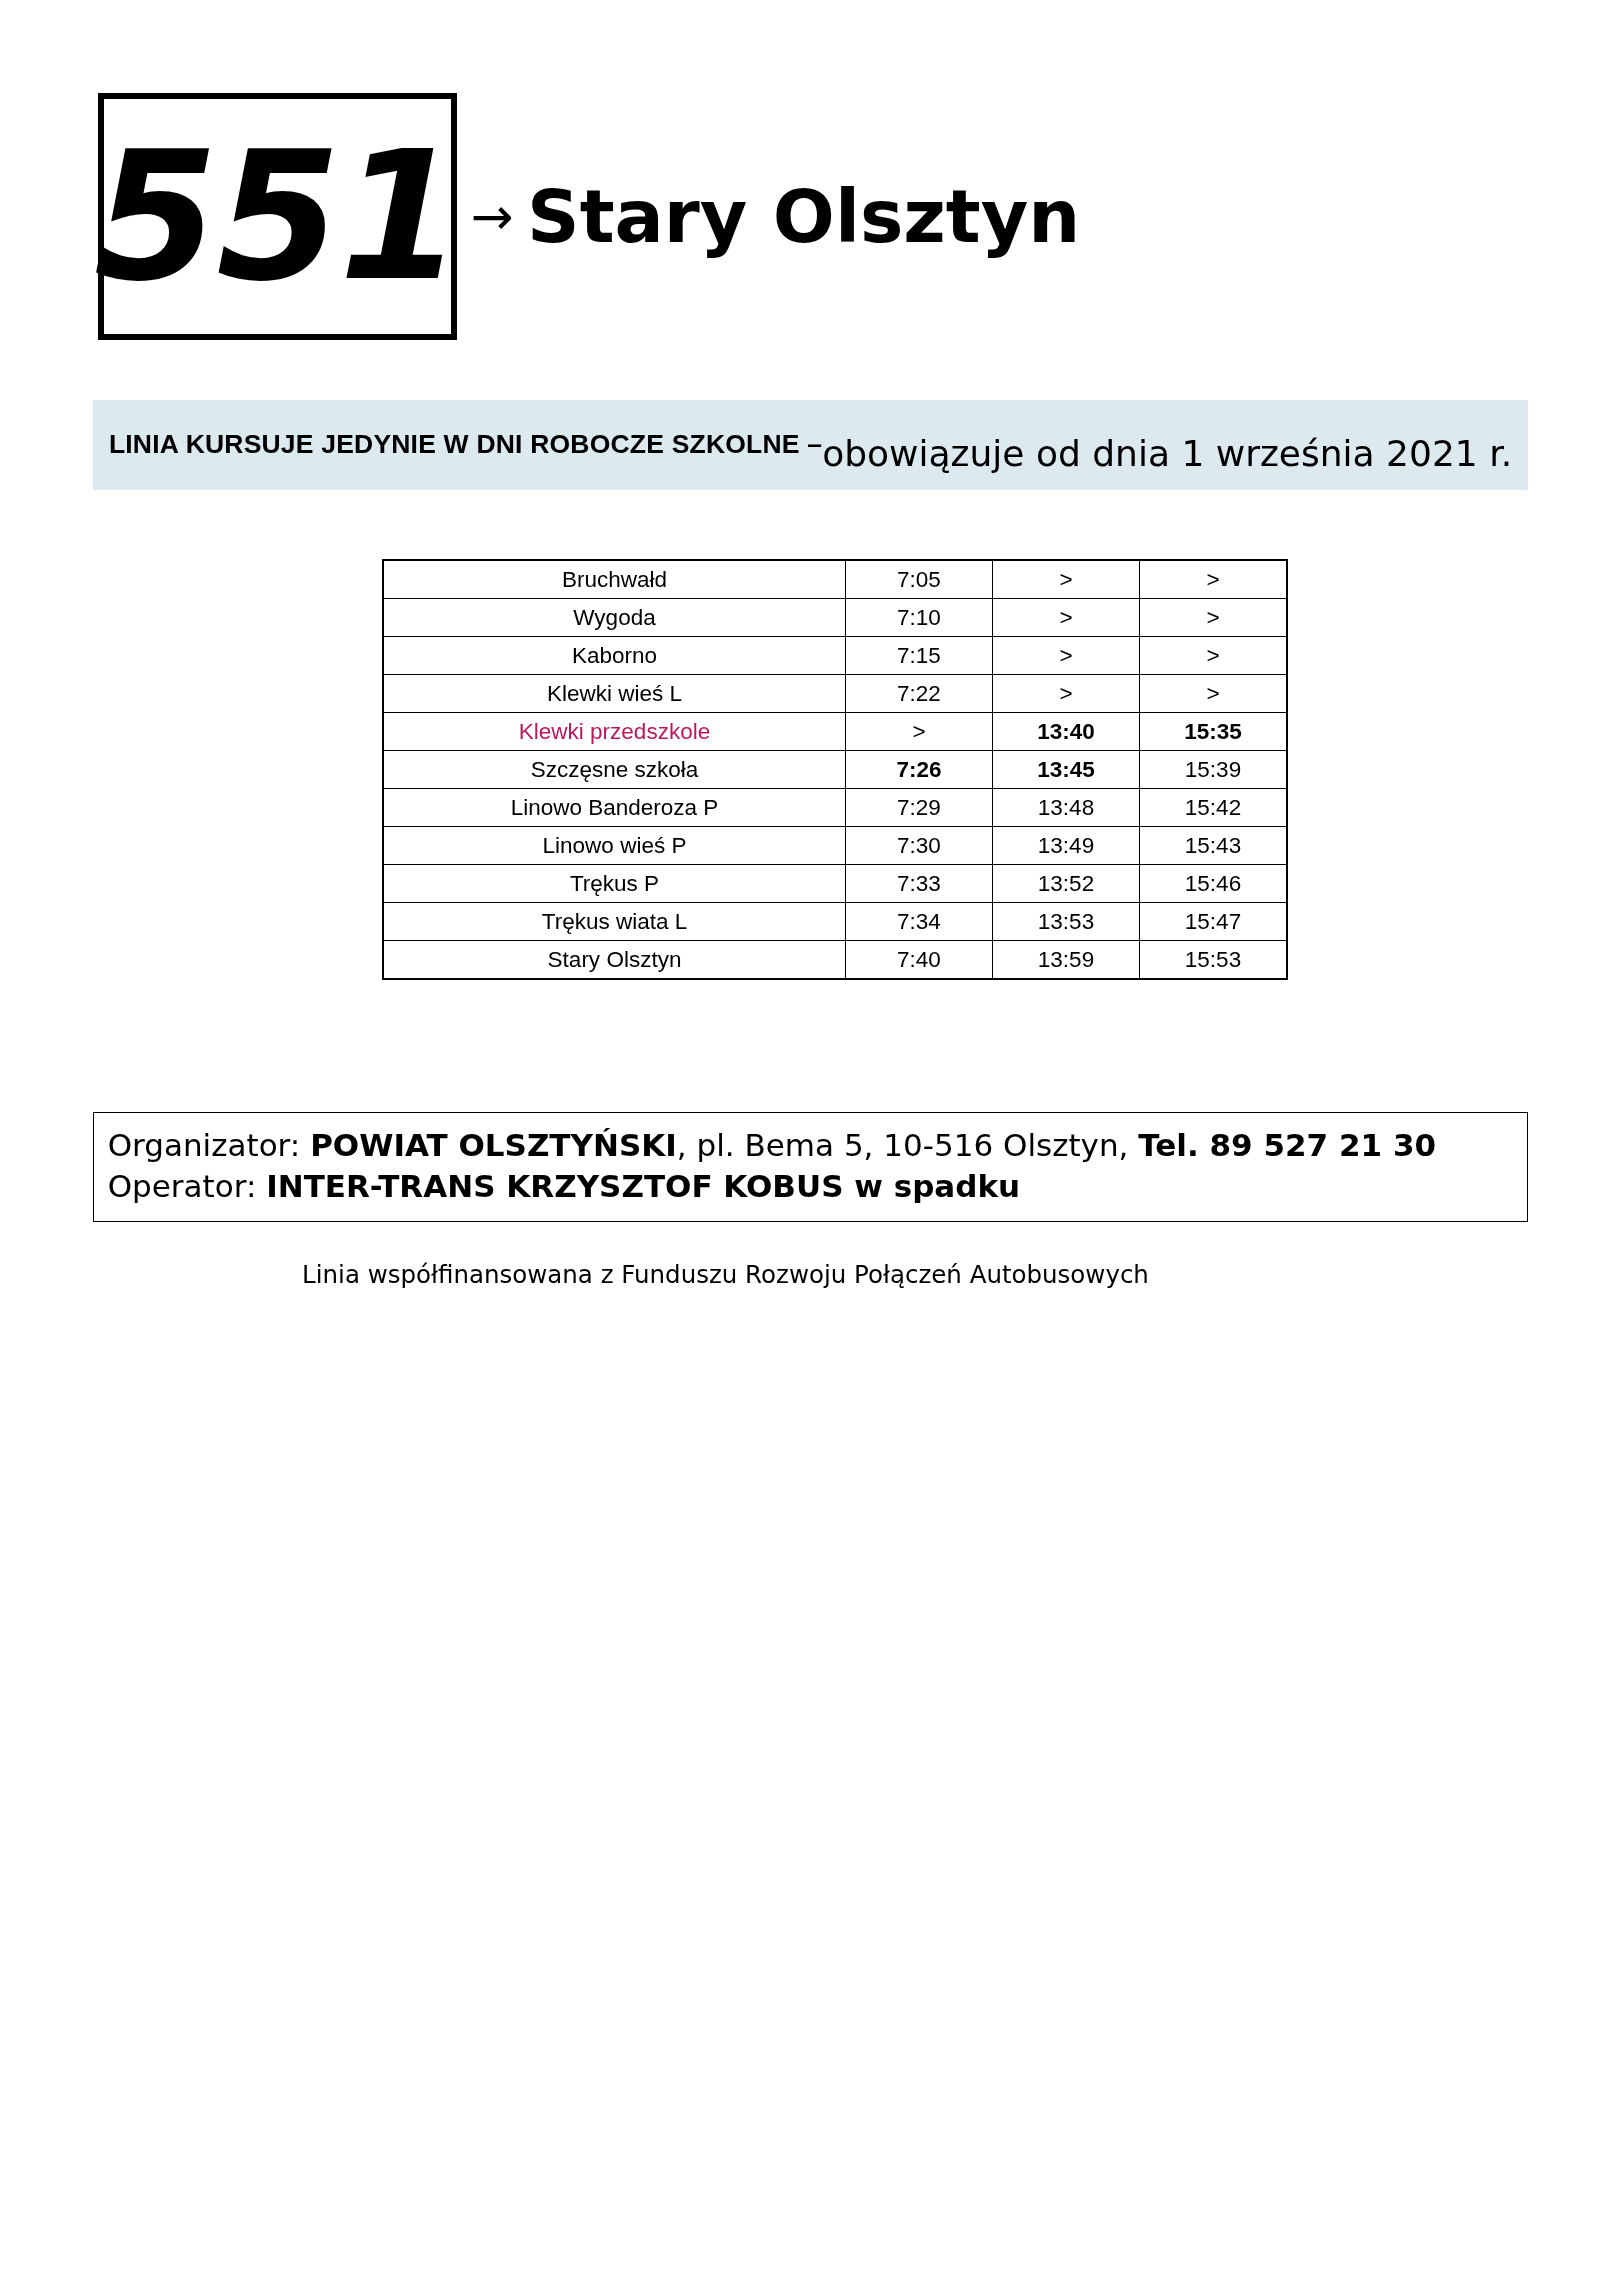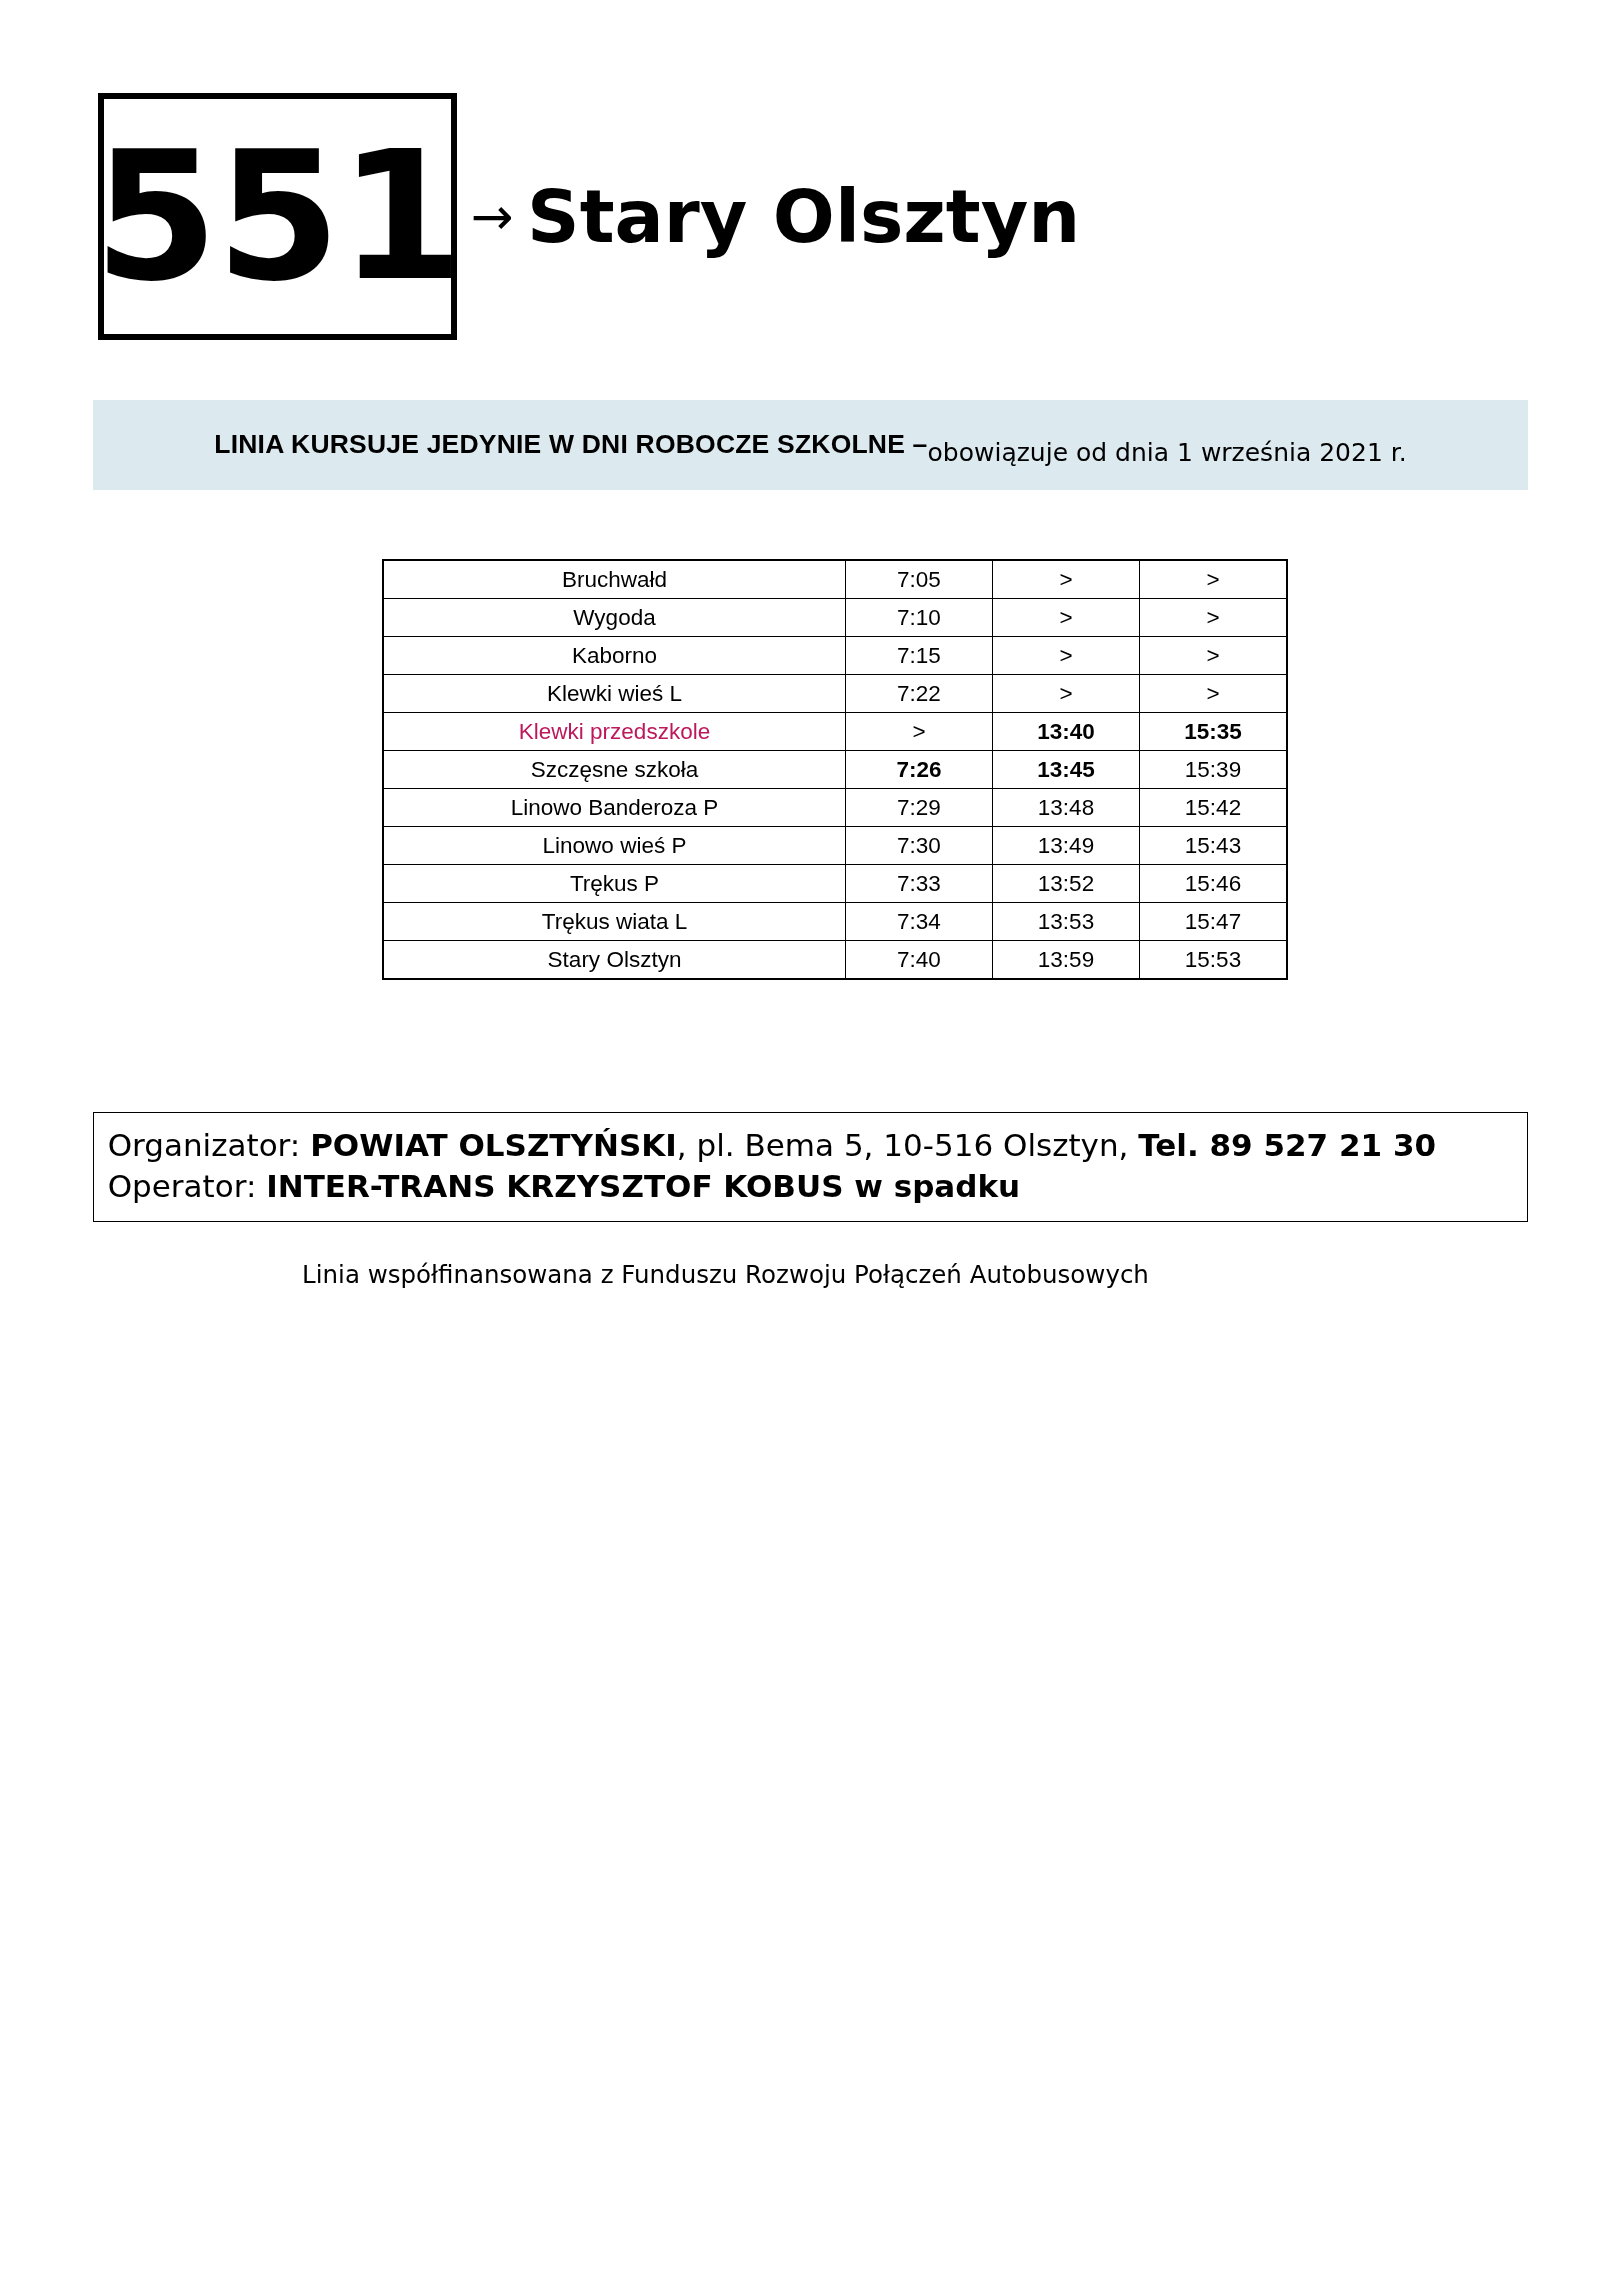--- a/index.html
+++ b/index.html
@@ -40,20 +40,21 @@
     align-items: center;
     justify-content: center;
     background: #fff;
   }
   .route-number {
     font-size: 179px;
     font-weight: bold;
     letter-spacing: -2px;
     line-height: 1;
     font-family: "DejaVu Sans", sans-serif;
+    font-style: italic;
   }
   .dir-arrow {
     font-size: 51px;
     margin-left: 13.7px;
     margin-right: 13.7px;
     line-height: 1;
     font-family: "DejaVu Sans", sans-serif;
   }
   .dir-text {
     font-size: 73px;
@@ -77,21 +78,21 @@
     align-items: center;
     justify-content: center;
   }
   .notice-line1 {
     font-size: 26.5px;
     font-weight: bold;
     letter-spacing: 0.2px;
     line-height: 1.25;
   }
   .notice-line2 {
-    font-size: 25px;
+    font-size: 36px;
     font-weight: normal;
     line-height: 1.25;
     margin-top: 16px;
     font-family: "DejaVu Sans", sans-serif;
   }
 
   
   .timetable-wrap {
     position: absolute;
     left: 382px;

